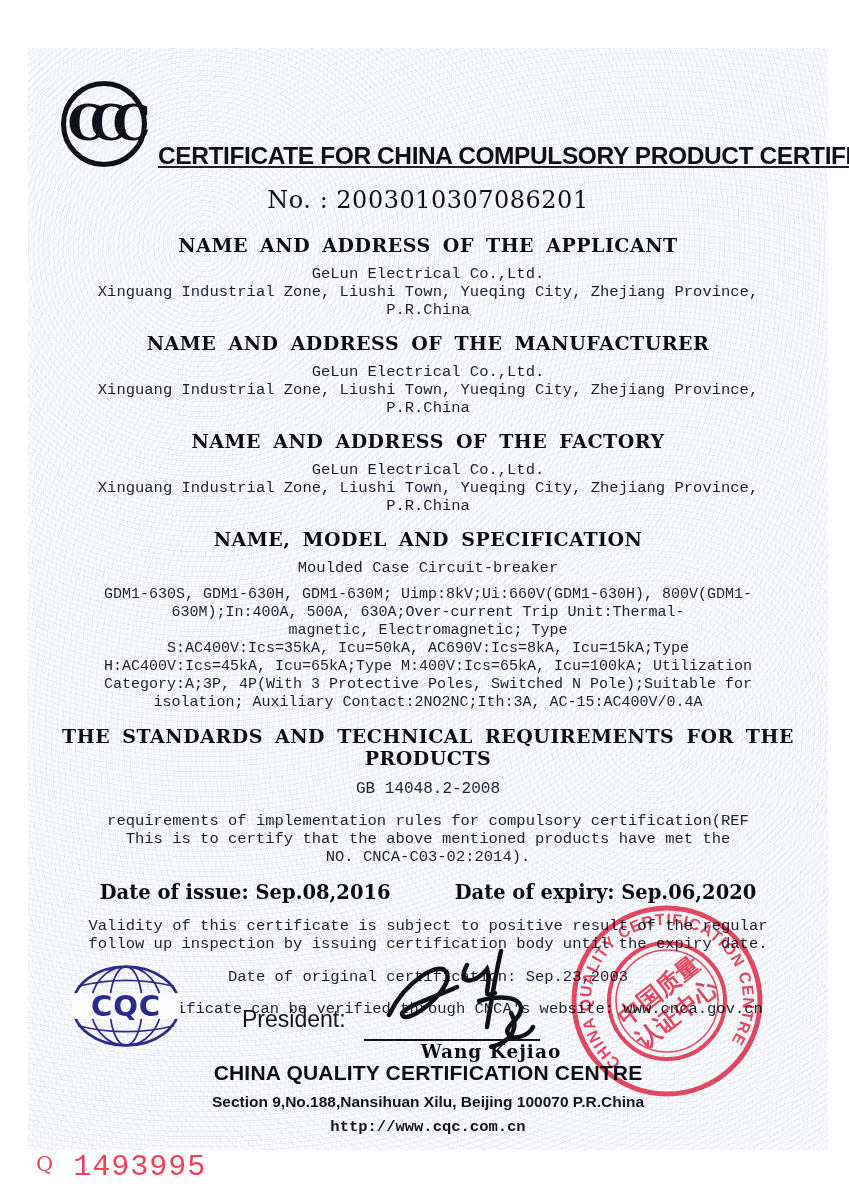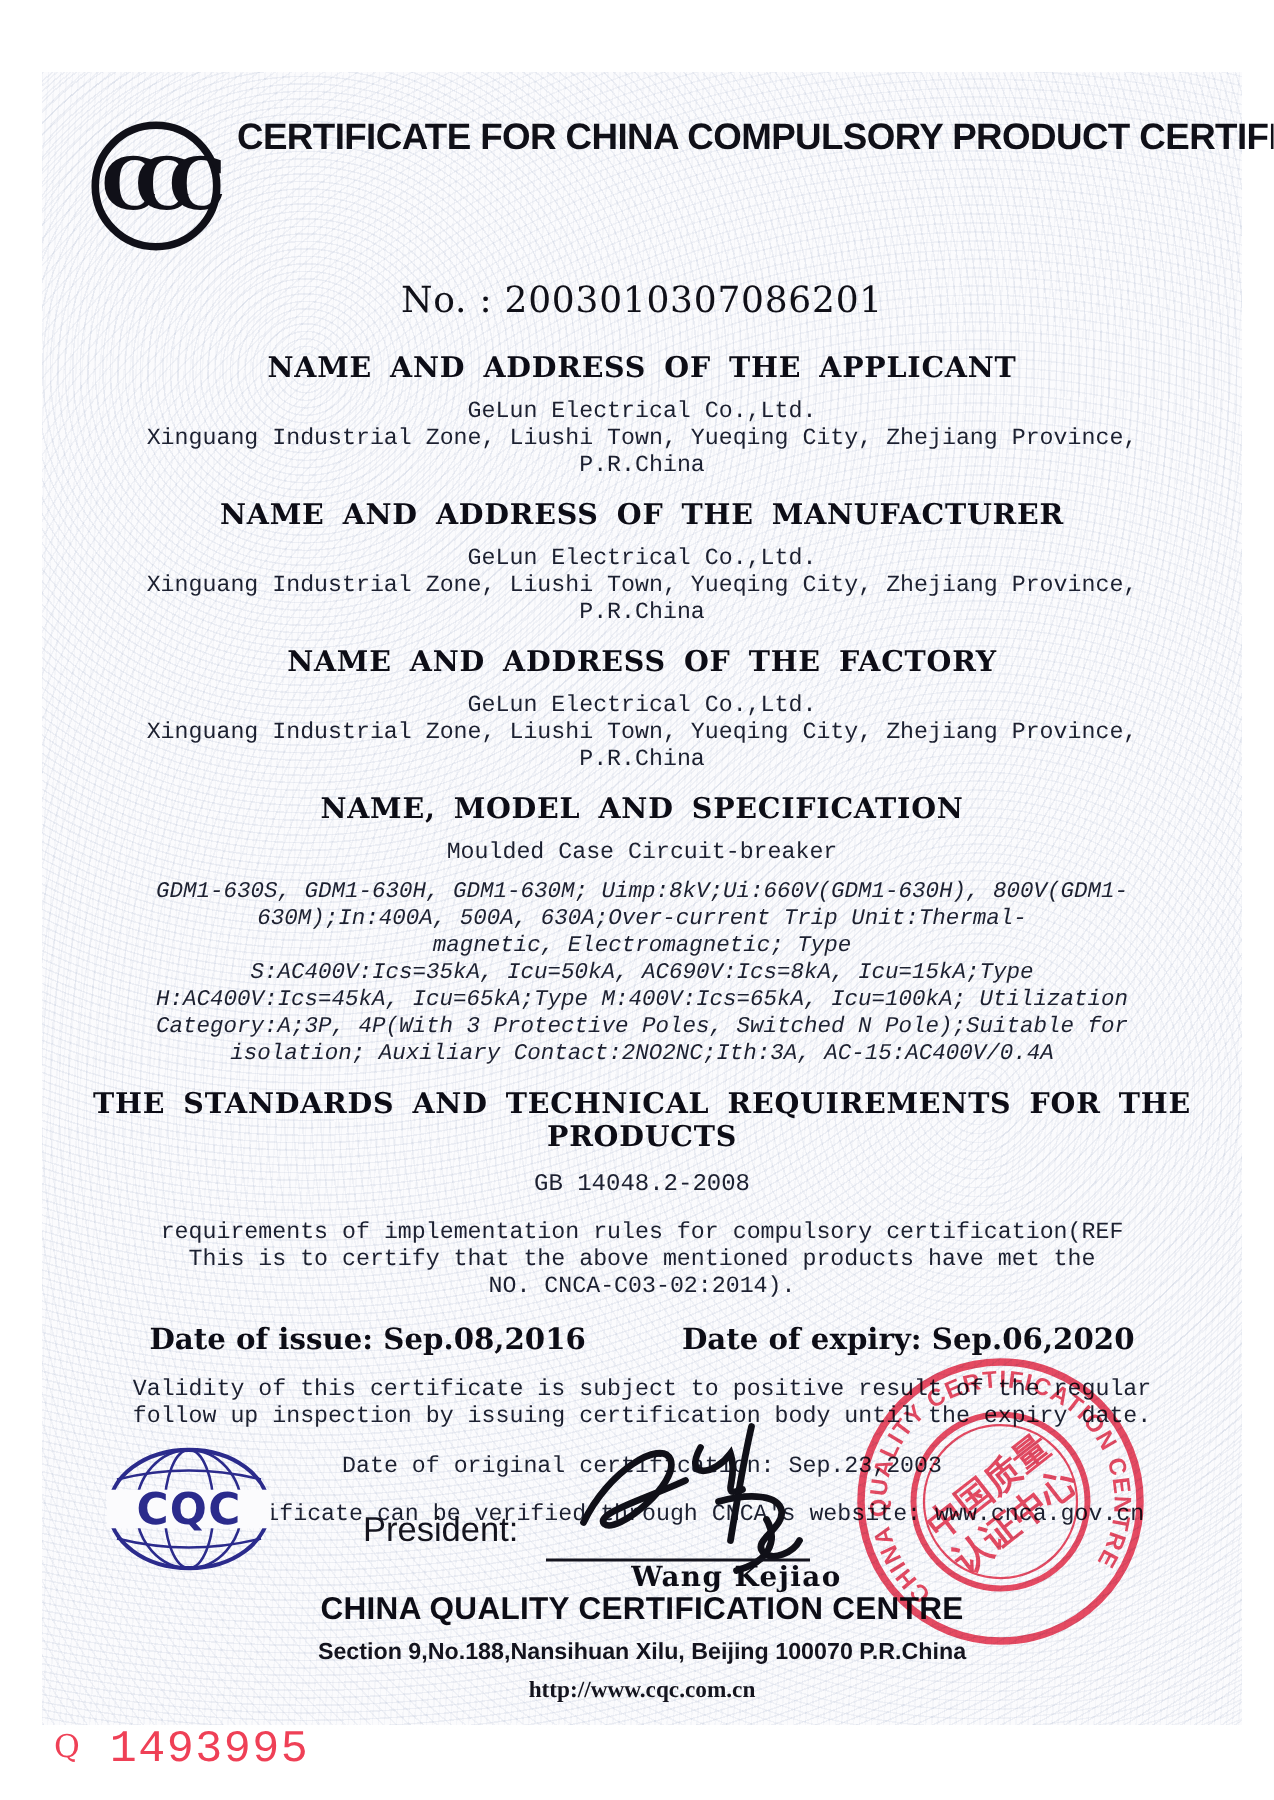--- a/index.html
+++ b/index.html
@@ -10,42 +10,42 @@
     color:#1c2030;
   }
   .paper{
     position:absolute;left:28px;top:48px;width:800px;height:1102px;
     background-color:#fbfbfd;
     background-image:
       repeating-radial-gradient(circle at 22% 18%, rgba(110,130,170,0.10) 0 1px, transparent 1px 5px),
       repeating-radial-gradient(circle at 78% 62%, rgba(110,130,170,0.08) 0 1px, transparent 1px 6px),
       repeating-linear-gradient(94deg, rgba(110,130,170,0.05) 0 1px, transparent 1px 4px);
   }
-  .header-row{display:flex;align-items:flex-start;padding:30px 26px 0 30px;}
+  .header-row{display:flex;align-items:flex-end;padding:30px 26px 0 30px;text-decoration:underline;}
   .ccc-logo{flex:0 0 92px;}
   .cert-title{
     flex:1;text-align:center;white-space:nowrap;
     font-family:"Liberation Sans",sans-serif;font-weight:700;
     font-size:24.5px;letter-spacing:-0.4px;color:#101018;margin-left:8px;
   }
   .no-line{
     text-align:center;margin-top:16px;
     font-family:"DejaVu Serif","Liberation Serif",serif;
     font-size:24px;color:#101018;letter-spacing:0.5px;
   }
   .sec-heading{
     text-align:center;
     font-family:"DejaVu Serif","Liberation Serif",serif;font-weight:700;
     font-size:19px;color:#0d0d16;letter-spacing:0.5px;word-spacing:5px;
   }
   .mono-line{text-align:center;font-size:15.5px;line-height:18px;white-space:nowrap;}
   .addr-block{margin-top:9px;}
   .mt22{margin-top:20px;}
   .mt14{margin-top:13px;}
-  .spec-block{margin-top:9px;font-style:italic;}
+  .spec-block{margin-top:9px;}
   .spec-block .mono-line{font-size:15px;line-height:18px;}
   .gb-line{text-align:center;font-size:16px;margin-top:11px;}
   .certify-block{margin-top:14px;}
   .dates-row{
     display:flex;justify-content:center;gap:64px;margin-top:15px;
     font-family:"DejaVu Serif","Liberation Serif",serif;font-weight:700;
     font-size:19.5px;color:#0d0d16;
   }
   .validity-block{margin-top:13px;}
   .orig-line{margin-top:15px;}
@@ -66,21 +66,21 @@
   .footer-center{position:absolute;left:0;right:0;top:1013px;text-align:center;}
   .org-line{
     font-family:"Liberation Sans",sans-serif;font-weight:700;
     font-size:21px;color:#0d0d16;letter-spacing:0.2px;
   }
   .addr-line{
     margin-top:8px;font-family:"Liberation Sans",sans-serif;font-weight:700;
     font-size:15.5px;color:#14141e;
   }
   .url-line{
-    margin-top:7px;font-family:Liberation Serif, serif;font-weight:700;
+    margin-top:7px;font-family:Liberation Mono, monospace;font-weight:700;
     font-size:15.5px;color:#14141e;
   }
   .stamp{position:absolute;left:539px;top:853px;mix-blend-mode:multiply;opacity:0.95;}
   .serial{
     position:absolute;left:36px;top:1150px;display:flex;align-items:flex-start;gap:20px;
   }
   .serial-prefix{
     font-family:"DejaVu Serif","Liberation Serif",serif;
     font-size:21px;color:#ef4056;margin-top:2px;
   }

